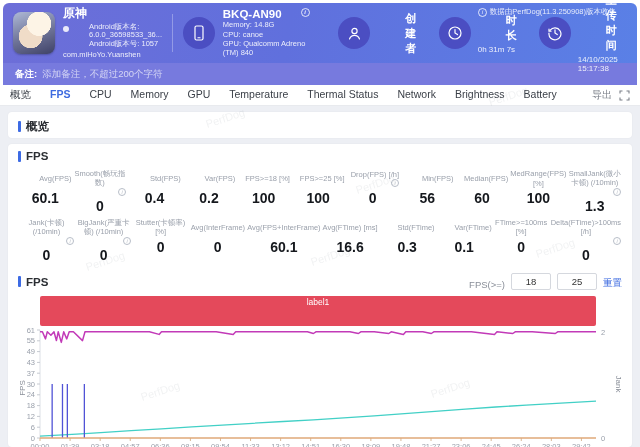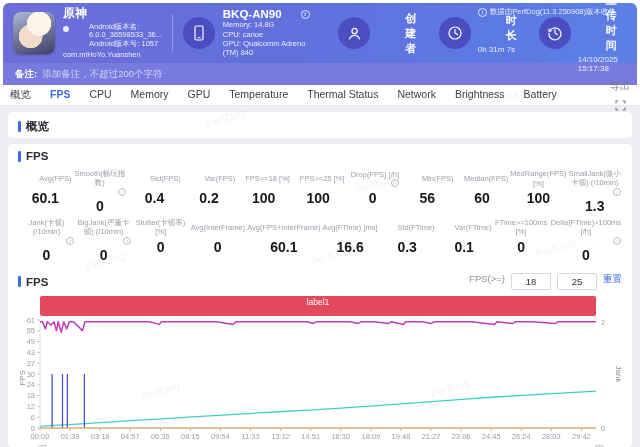--- a/index.html
+++ b/index.html
@@ -18,63 +18,63 @@
   .app-text { line-height:1.15; }
   .app-name { font-size:12px; font-weight:bold; }
   .app-ver { display:flex; gap:20px; margin-top:2px; }
   .android-ic { width:6px; height:6px; border-radius:50%; background:rgba(255,255,255,.85); margin-top:3px; flex:0 0 6px; }
   .app-ver-lines { font-size:7.5px; color:rgba(255,255,255,.88); }
   .app-pkg { font-size:7.5px; color:rgba(255,255,255,.88); margin-top:2px; }
   .vdiv { width:1px; height:38px; background:rgba(255,255,255,.3); margin:0 10px; }
   .h-ic { width:32px; height:32px; border-radius:50%; background:#4b4ec2; display:flex; align-items:center; justify-content:center; flex:0 0 32px; }
   .h-ic svg { display:block; }
   .dev-block { display:flex; gap:8px; align-items:center; width:170px; }
-  .dev-name { font-size:11.5px; font-weight:bold; display:flex; align-items:center; gap:19px; }
+  .dev-name { font-size:11.5px; font-weight:bold; display:flex; gap:19px; }
   .dev-line { font-size:7.5px; color:rgba(255,255,255,.88); line-height:1.25; }
   .i-badge { display:inline-block; width:9px; height:9px; border:1px solid rgba(255,255,255,.8); border-radius:50%; font-size:6px; line-height:7px; text-align:center; color:rgba(255,255,255,.9); font-style:italic; }
   .stat { display:flex; gap:7px; align-items:center; margin-left:22px; }
   .stat-label { font-size:11px; font-weight:bold;margin-left:28px; }
   .stat-val { font-size:8px; color:rgba(255,255,255,.88); margin-top:2px; }
   .ver-note { position:absolute; top:4px; right:21px; font-size:7.5px; color:rgba(255,255,255,.85); display:flex; gap:3px; align-items:center; }
 
   .note-bar { height:22px; background:#777ade; display:flex; align-items:center; padding:0 12px; font-size:9.5px; cursor:text; }
   .note-bar b { color:#fff; font-weight:bold; }
   .note-bar span.ph { color:rgba(255,255,255,.68); margin-left:5px; }
 
   
   .tabs-row { height:21px; display:flex; align-items:center; padding:0 10px; border-bottom:1px solid #e8eaee; background:#fff; }
   .tabs-list { display:flex; gap:19px; }
   .tab { font-size:10.5px; color:#3a3f47; cursor:pointer; white-space:nowrap; }
   .tab.active { color:#3e6be0; font-weight:bold; }
-  .tabs-right { margin-left:auto; display:flex; align-items:center; gap:7px; color:#7a7f88; font-size:10px;flex-direction:column; }
+  .tabs-right { margin-left:auto; display:flex; align-items:center; gap:7px; color:#7a7f88; font-size:10px; }
 
   
   .body { height:341px; background:#edeff4; padding:6px 8px; }
   .card { background:#fff; border-radius:4px; box-shadow:0 0 2px rgba(0,0,0,.05); }
   .card-overview { height:26px; padding:7px 10px; margin-bottom:6px; }
   .card-fps { height:303px; padding:6px 10px 2px; position:relative; }
   .sec-title { display:flex; align-items:center; gap:5px; font-weight:bold; font-size:11.5px; color:#2b2e33; }
   .sec-bar { width:3px; height:11px; background:#3d6be4; border-radius:1px; }
 
   
   .m-row { display:flex; margin-top:7px; }
   .m-row2 { margin-top:4px; }
   .m-cell { flex:1; text-align:center; padding:0 1px; }
   .m-label { font-size:7.5px; color:#9aa0ab; line-height:1.25; min-height:19px; display:flex; align-items:flex-end; justify-content:center; flex-wrap:wrap;flex-direction:column; }
   .m-value { font-size:14px; font-weight:bold; color:#15181d; margin-top:2px; }
   .info-dot { display:inline-block; width:8px; height:8px; line-height:6px; border:1px solid #b8bec8; border-radius:50%; font-size:5.5px; color:#b8bec8; text-align:center; margin-left:1px; font-style:italic; cursor:pointer; }
 
   
   .chart-head { display:flex; align-items:center; margin-top:9px; height:20px; }
-  .thr { margin-left:auto; display:flex; align-items:flex-start; gap:6px; font-size:9.5px; color:#8a8f99; }
+  .thr { margin-left:auto; display:flex; align-items:flex-end; gap:6px; font-size:9.5px; color:#8a8f99; }
   .thr input { width:40px; height:17px; border:1px solid #d5d8de; border-radius:2px; font-size:9.5px; text-align:center; color:#333; font-family:inherit; }
   .reset-link { color:#3e6be0; cursor:pointer; font-size:9.5px; }
 
   
-  .label-bar { margin:4px 0 0 22px; width:556px; height:20px; background:#e4495b; border-radius:2px; color:#fff; font-size:8.5px; text-align:center; line-height:13px; }
+  .label-bar { margin:4px 0 0 22px; width:556px; height:30px; background:#e4495b; border-radius:2px; color:#fff; font-size:8.5px; text-align:center; line-height:13px; }
   .chart-svg { display:block; width:604px; height:128px; }
 
   
   .scrollbar { margin:1px 0 0 20px; width:566px; height:9px; position:relative; display:flex; align-items:center; cursor:pointer; }
   .sb-handle { position:relative; z-index:1; width:9px; height:9px; background:#fafafa; border:1px solid #c3c7cc; border-radius:2px; }
   .sb-handle::after { content:""; position:absolute; left:2px; right:2px; top:3.5px; height:1px; background:#b0b4ba; }
   .sb-handle.right { margin-left:auto; }
 
   
   .wm { position:absolute; font-size:11px; color:rgba(60,70,90,.07); transform:rotate(-18deg); pointer-events:none; }

